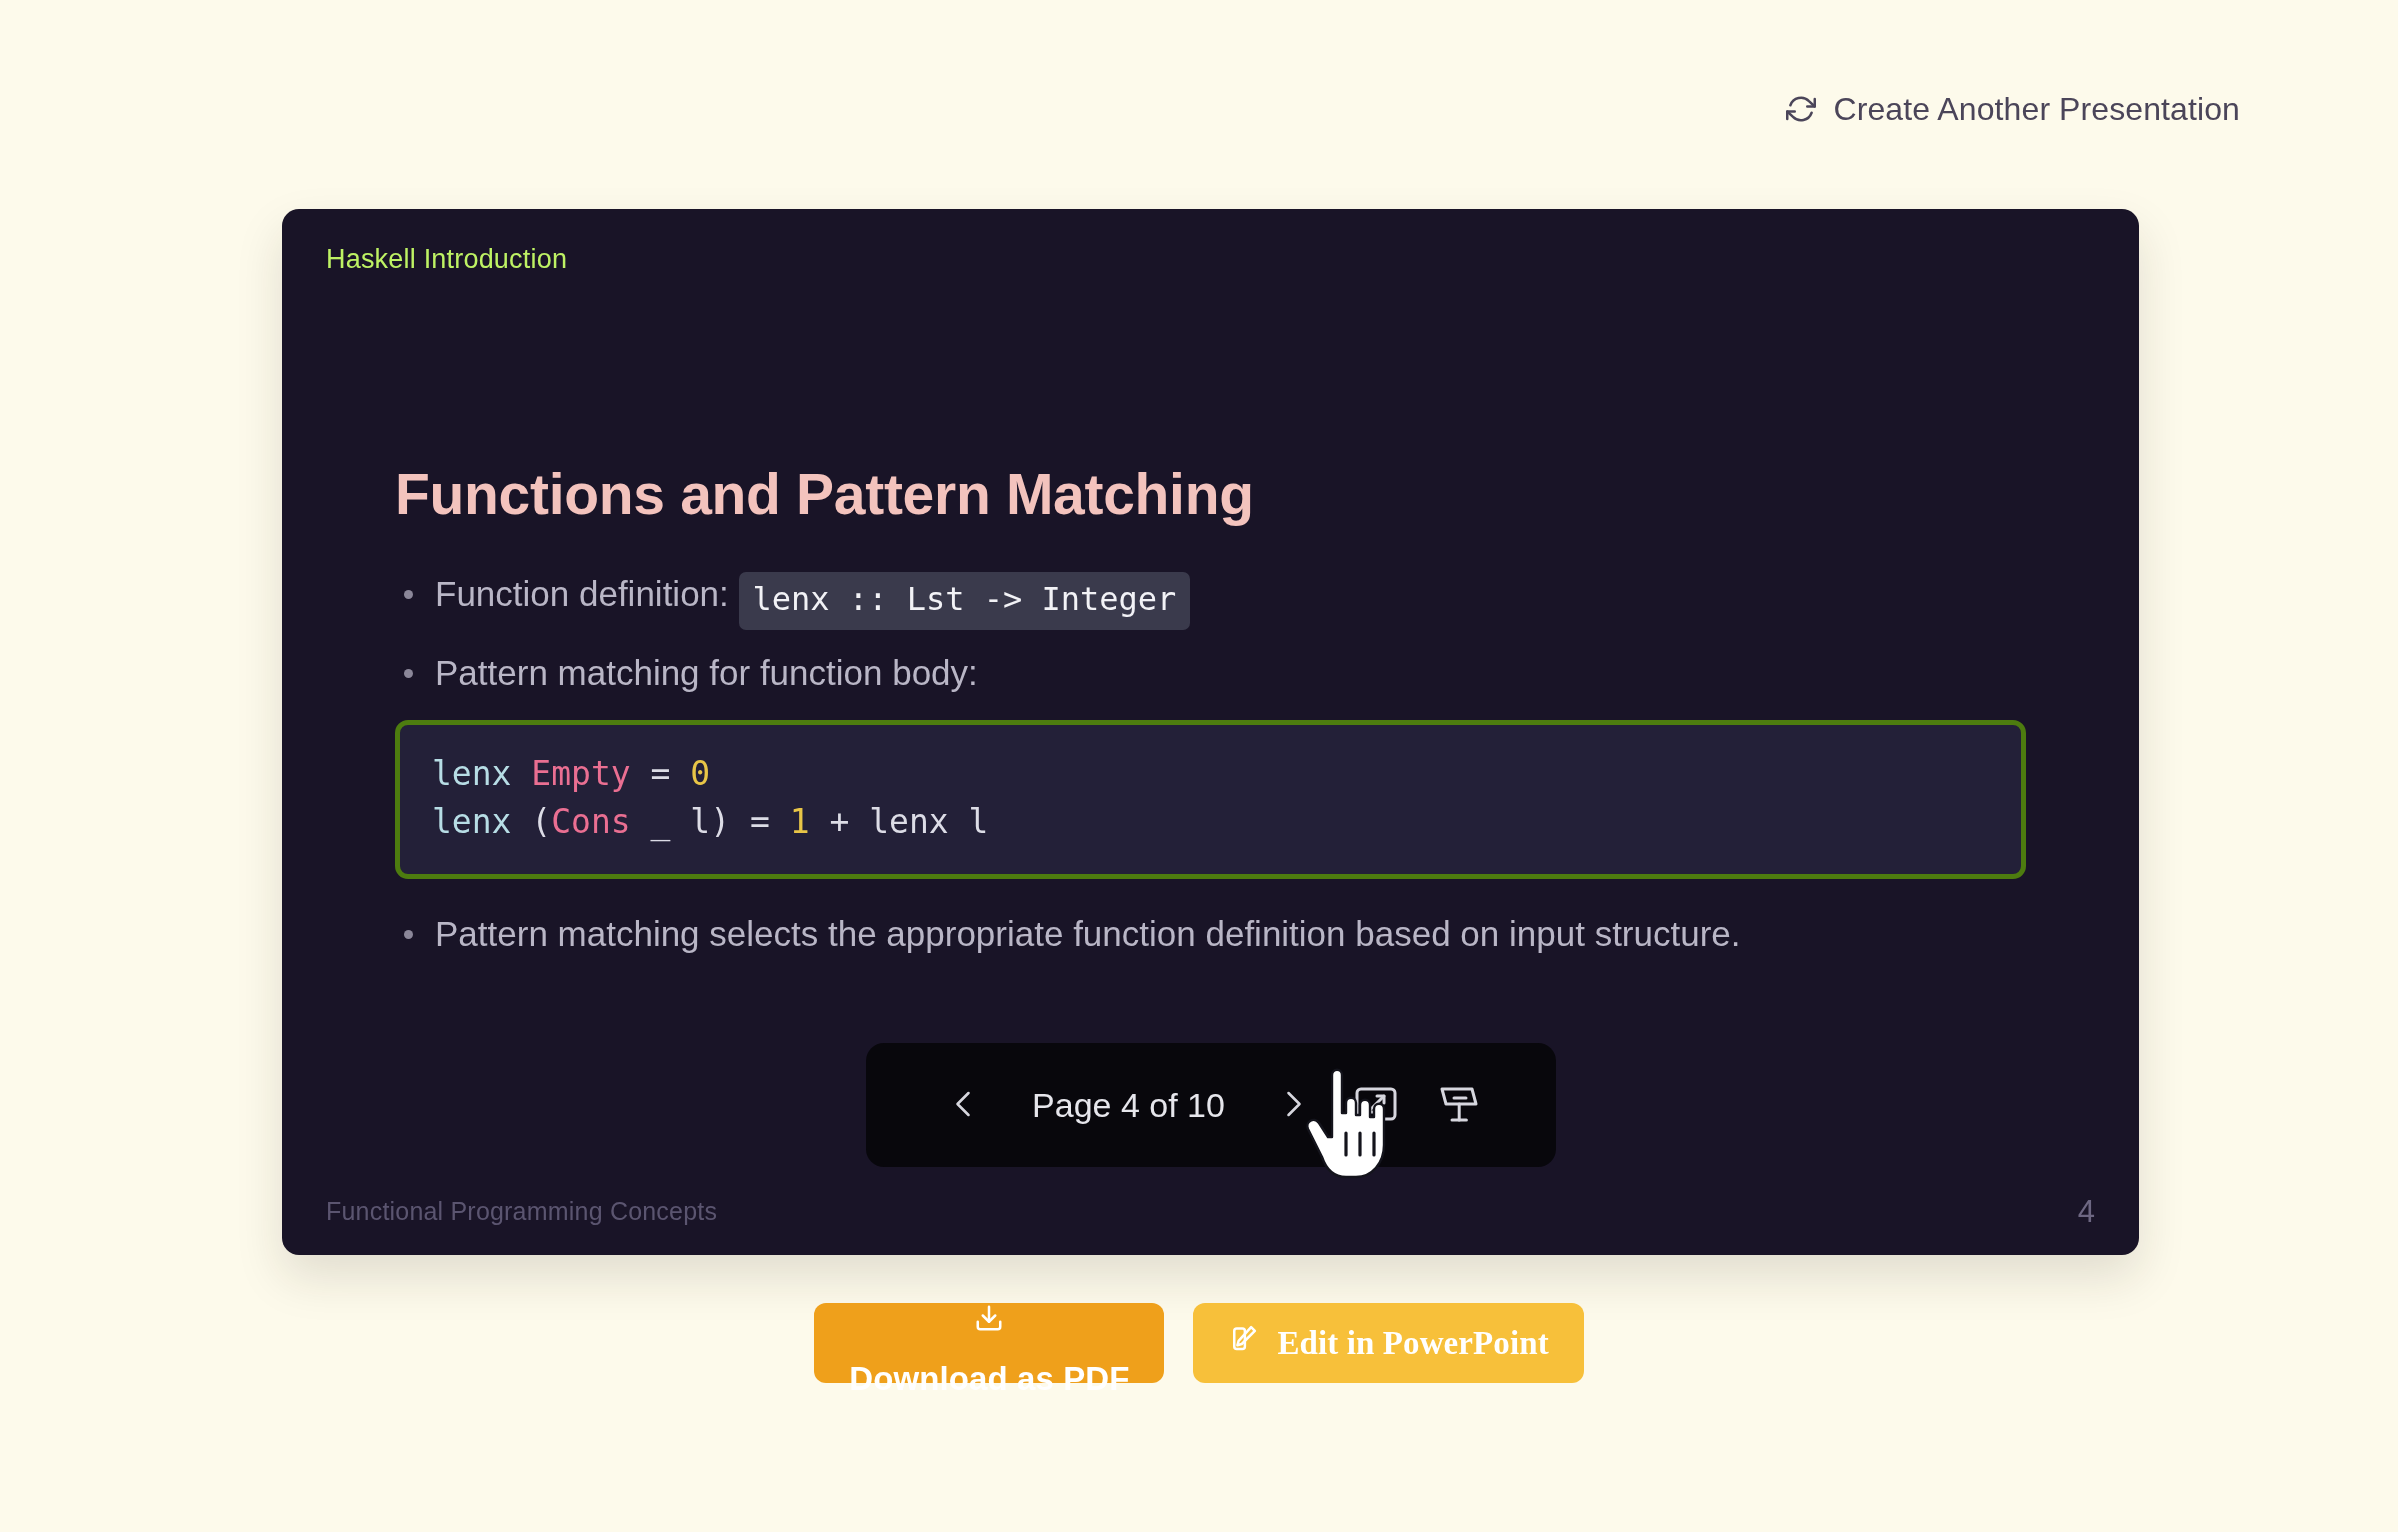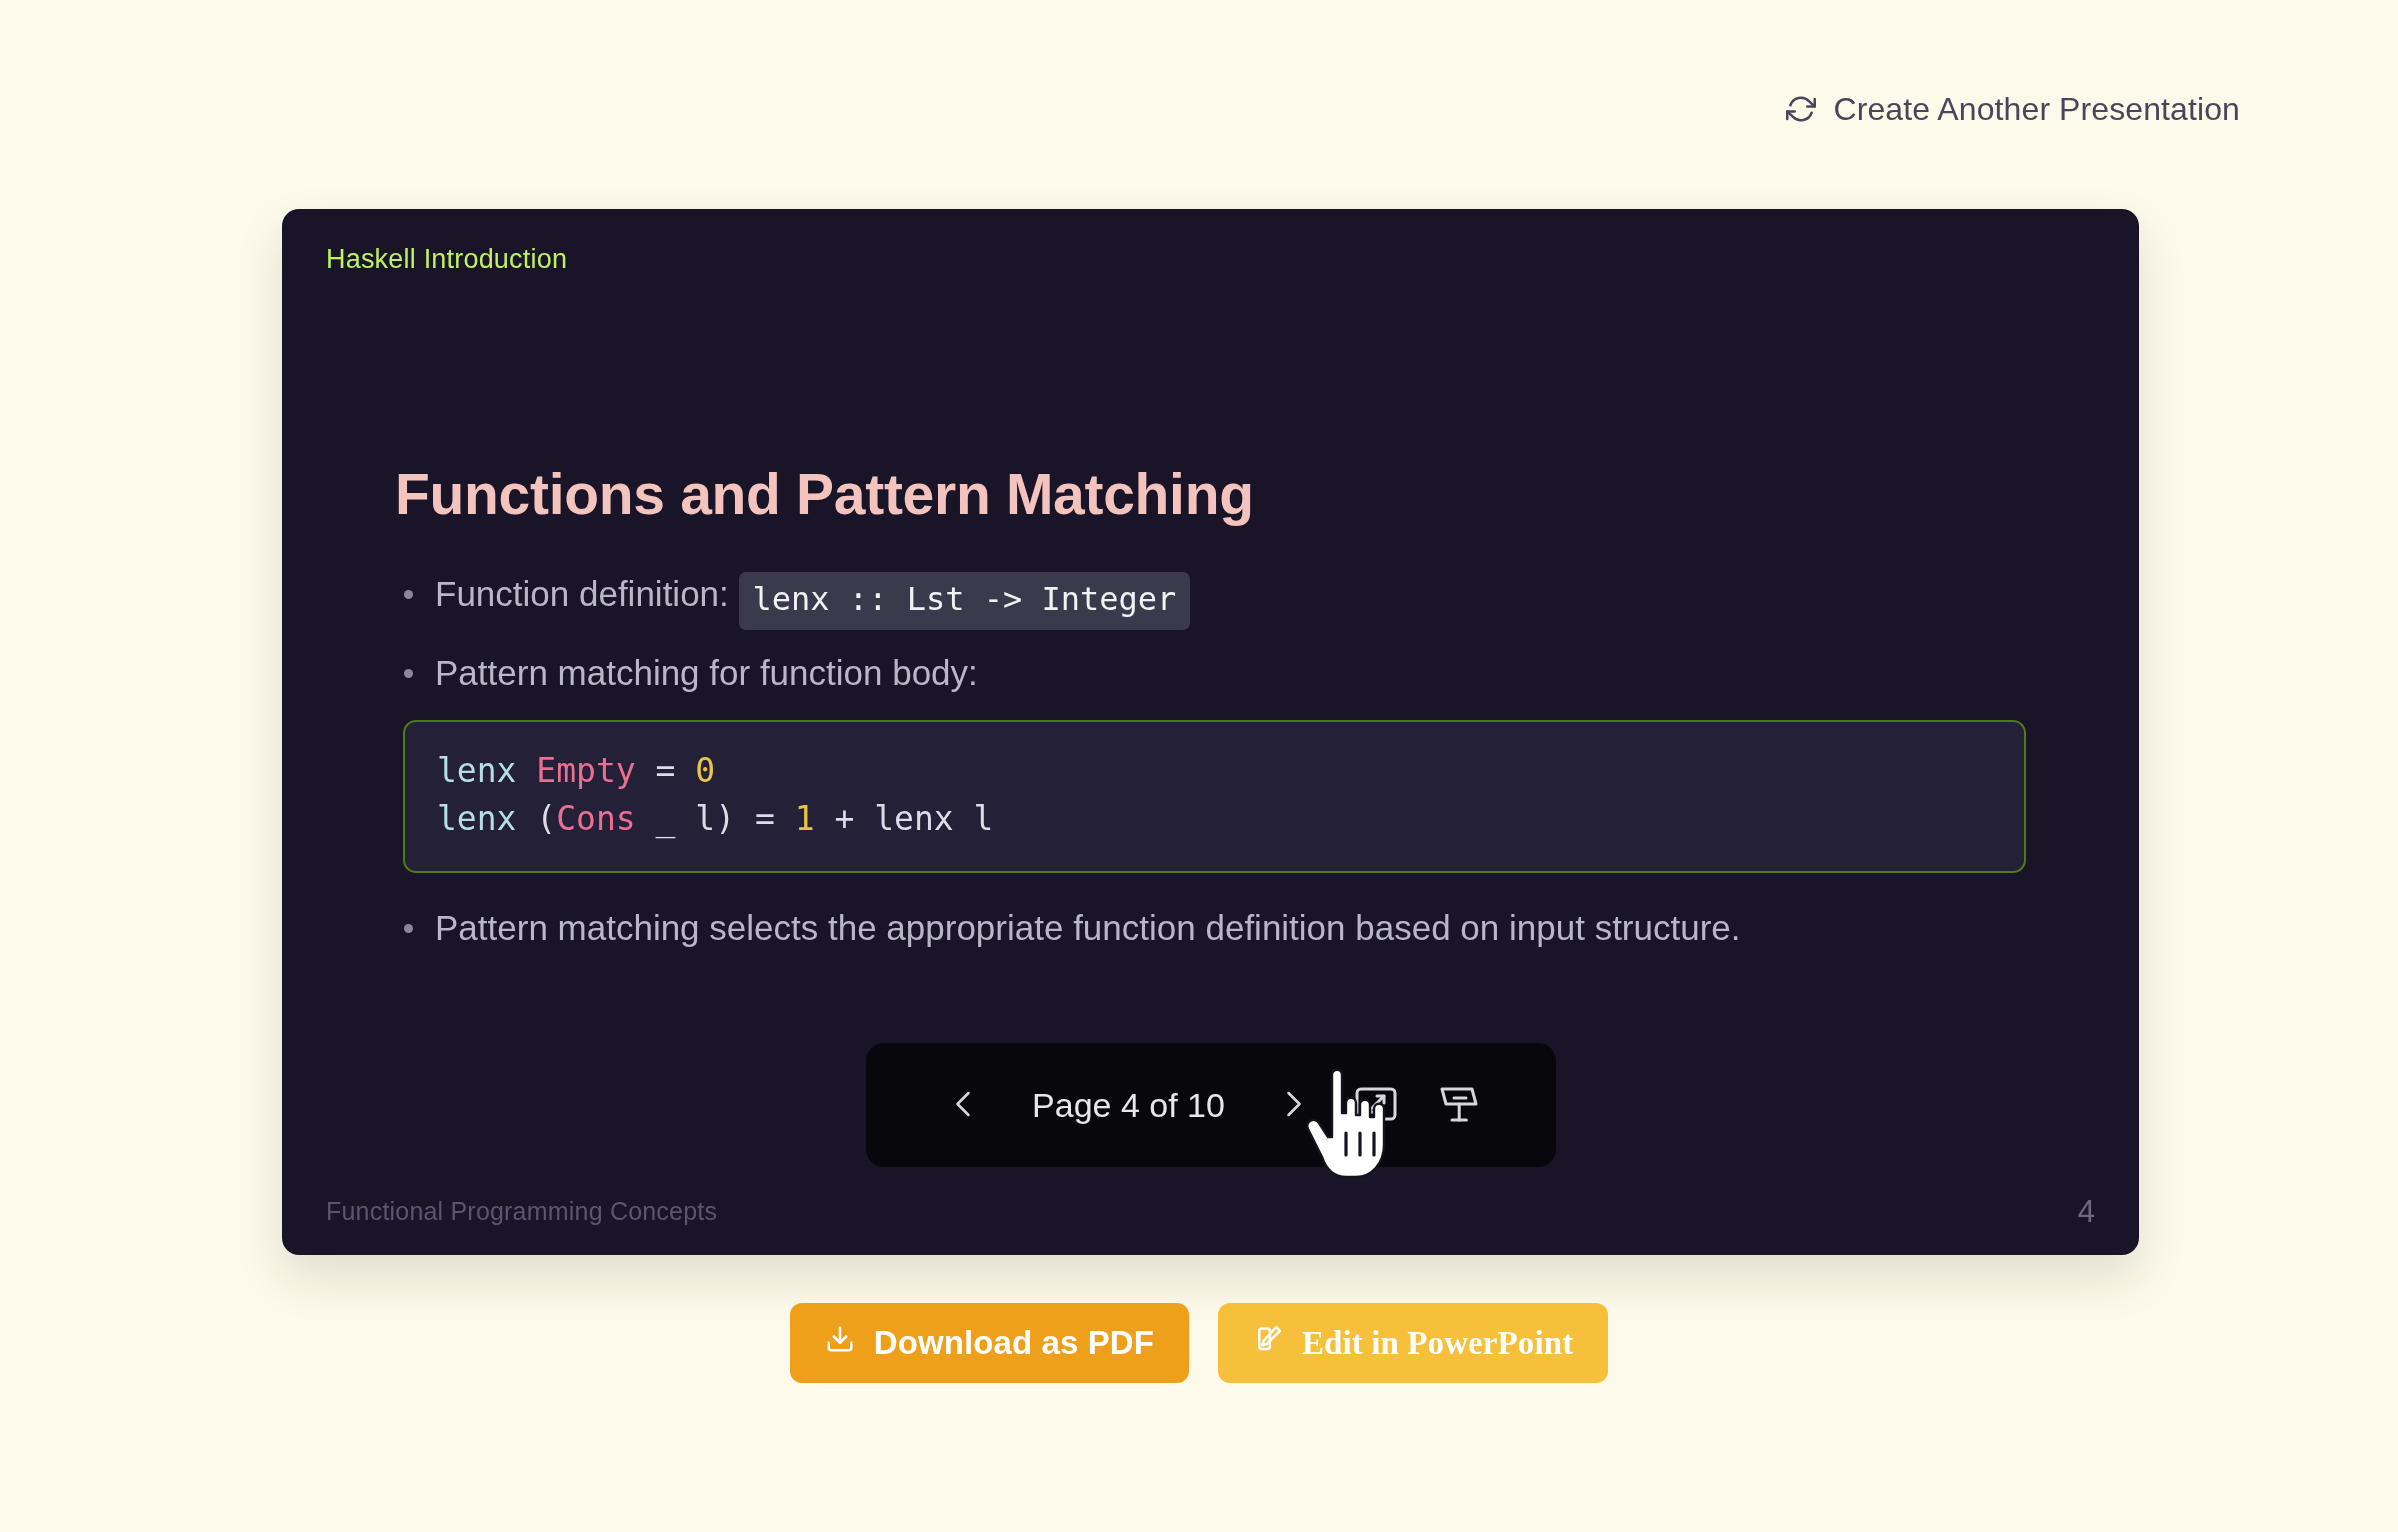--- a/index.html
+++ b/index.html
@@ -122,23 +122,23 @@
     color: #f2f2f6;
     font-family: "DejaVu Sans Mono", monospace;
     font-size: 32px;
     padding: 5px 14px 8px 14px;
     border-radius: 7px;
     vertical-align: -4px;
     letter-spacing: 0px;
   }
 
   .code-block {
-    margin: 22px 0 30px 8px;
+    margin: 22px 0 30px 0;
     background: #232038;
-    border: 2px solid #4d7c0f;
+    border: 5px solid #4d7c0f;
     border-radius: 13px;
     padding: 25px 32px 28px 32px;
     font-family: "DejaVu Sans Mono", monospace;
     font-size: 33px;
     line-height: 1.45;
     white-space: pre;
     color: #dcdce6;
   }
   .tok-fn  { color: #b7dde5; }
   .tok-ctor{ color: #ea6f92; }
@@ -205,21 +205,21 @@
     border-radius: 12px;
     color: #ffffff;
     font-size: 33px;
     font-weight: bold;
     padding: 0 35px;
     height: 80px;
     cursor: pointer;
     font-family: "Liberation Sans", sans-serif;
     letter-spacing: .1px;
   }
-  .btn-pdf { background: #efa01b; }
+  .btn-pdf { background: #efa01b; flex-direction: column; }
   .btn-ppt { background: #f7c03a; font-family: Liberation Serif, serif; }
 </style>
 </head>
 <body>
 
 <div class="topbar">
   <button class="create-another">
     <span class="refresh-icon">
       <svg width="30" height="30" viewBox="0 0 24 24" fill="none" stroke="#4b4559" stroke-width="2" stroke-linecap="round" stroke-linejoin="round">
         <polyline points="23 4 23 10 17 10"></polyline>

